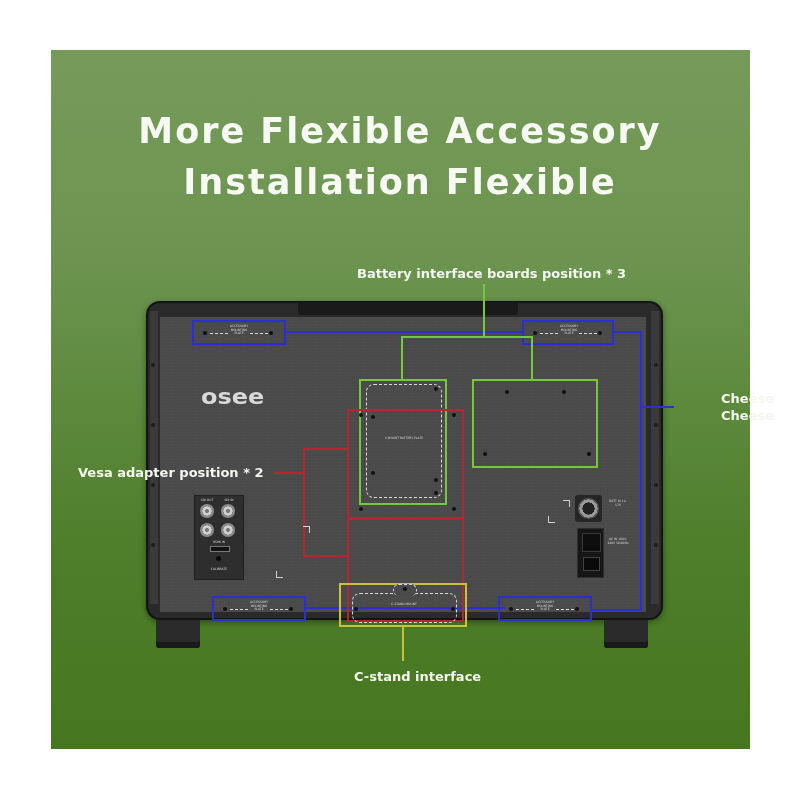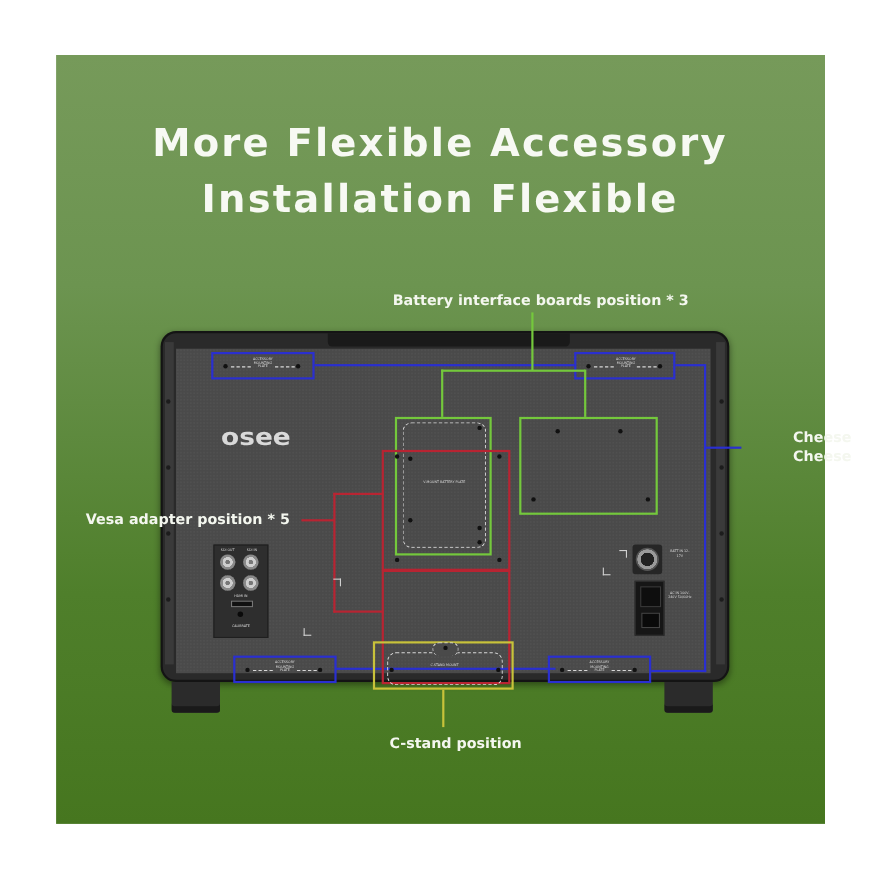--- a/index.html
+++ b/index.html
@@ -185,14 +185,14 @@
 <div class="corner" style="left:303px; top:526px; border-top-width:1px; border-right-width:1px;"></div>
 <div class="corner" style="left:276px; top:571px; border-bottom-width:1px; border-left-width:1px;"></div>
 <div class="corner" style="left:563px; top:500px; border-top-width:1px; border-right-width:1px;"></div>
 <div class="corner" style="left:548px; top:516px; border-bottom-width:1px; border-left-width:1px;"></div>
 
 <div class="label" style="left:357px; top:266px;">Battery interface boards position * 3</div>
 <div class="label" style="left:676px; top:390px; text-align:right; line-height:17px; width:54px;margin-left:44px;">
   <div>Cheese</div>
   <div>Cheese</div>
 </div>
-<div class="label" style="left:78px; top:465px;">Vesa adapter position * 5</div>
-<div class="label" style="left:354px; top:669px;">C-stand position</div>
+<div class="label" style="left:78px; top:465px;">Vesa adapter position * 2</div>
+<div class="label" style="left:354px; top:669px;">C-stand interface</div>
 
 </body></html>

